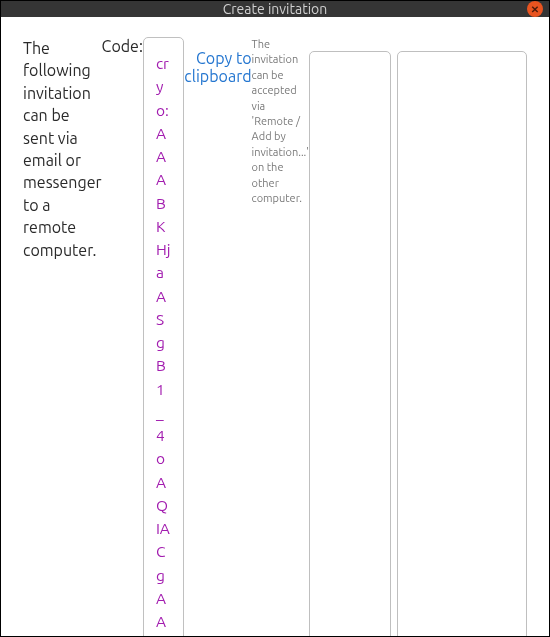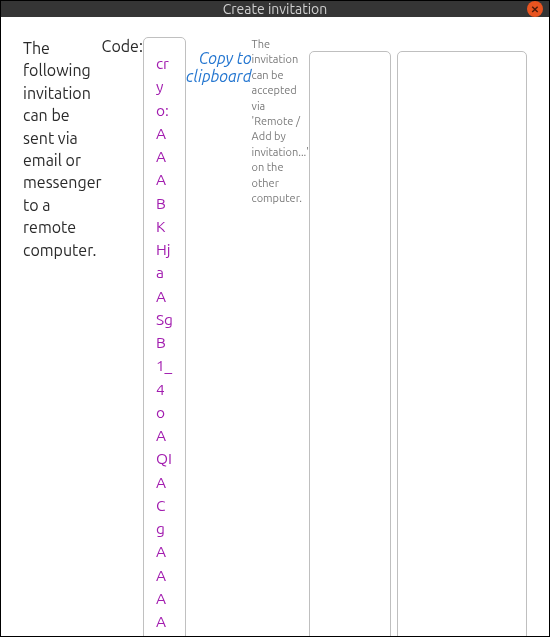--- a/index.html
+++ b/index.html
@@ -91,21 +91,20 @@
     .copy-link {
       text-align: right;
       margin-top: 12px;
       margin-bottom: 18px;
     }
     .copy-link a {
       color: #2476d0;
       text-decoration: none;
       font-size: 16px;
       cursor: pointer;
-      font-style: italic;
     }
     .accept-text {
       font-size: 11px;
       color: #7a7a7a;
       line-height: 1.4;
     }
     .spacer {
       flex: 1;
     }
     .button-row {

